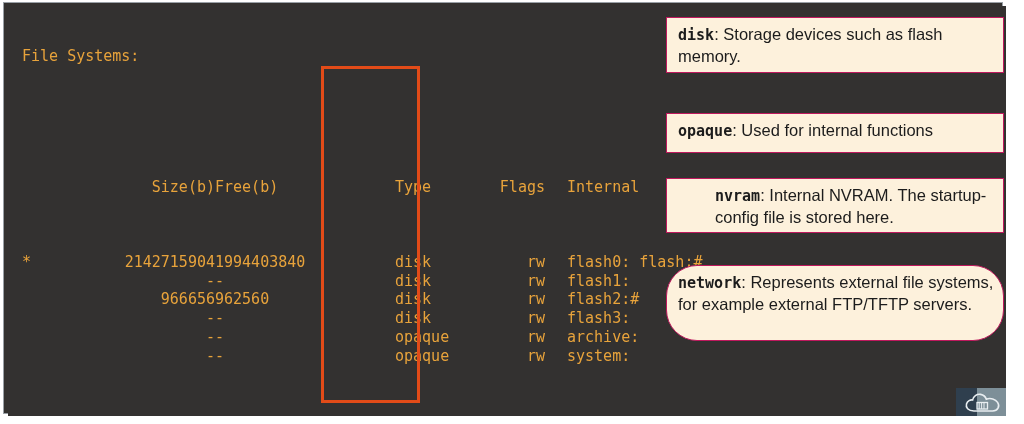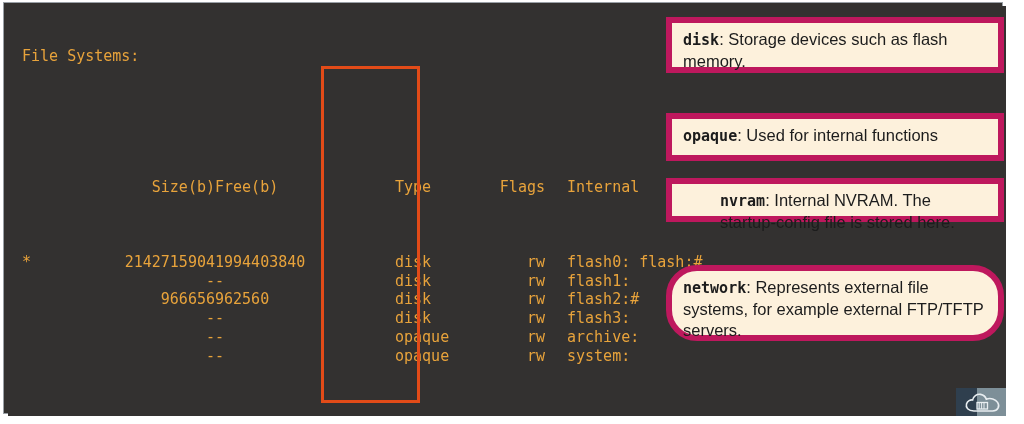--- a/index.html
+++ b/index.html
@@ -80,37 +80,37 @@
     height: 337px;
     border: 3px solid #e24b18;
     box-sizing: border-box;
     pointer-events: none;
   }
 
   
   .callout {
     position: absolute;
     background: #fdf1dc;
-    border: 6px solid #be185d;
+    border: 1px solid #be185d;
     box-sizing: border-box;
     color: #1c1c1c;
     font-family: "Liberation Sans", sans-serif;
     font-size: 16.5px;
     line-height: 21px;
     padding: 6px 9px 6px 11px;
   }
   .callout b {
     font-family: "DejaVu Sans Mono", "Liberation Mono", monospace;
     font-size: 15px;
     font-weight: bold;
   }
 
   #callout-disk    { left: 658px; top: 11px;  width: 338px; height: 56px; }
-  #callout-opaque  { left: 658px; top: 107px; width: 338px; height: 48px; }
-  #callout-nvram   { left: 658px; top: 172px; width: 338px; height: 44px; padding-left: 48px; }
+  #callout-opaque  { left: 658px; top: 107px; width: 338px; height: 40px; }
+  #callout-nvram   { left: 658px; top: 172px; width: 338px; height: 55px; padding-left: 48px; }
   #callout-network { left: 658px; top: 259px; width: 338px; height: 76px; border-radius: 31px; }
 
   
   #logo-tile {
     position: absolute;
     left: 948px;
     top: 382px;
     width: 54px;
     height: 31px;
     background: linear-gradient(90deg, #2f3f4e 0%, #2f3f4e 38%, #7d8f98 38%, #7d8f98 100%);

